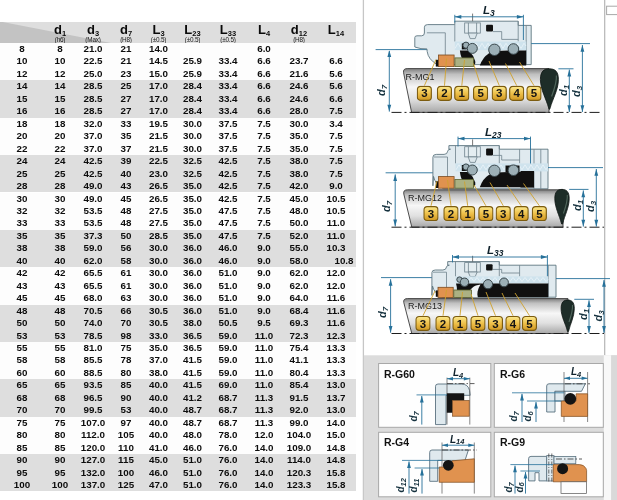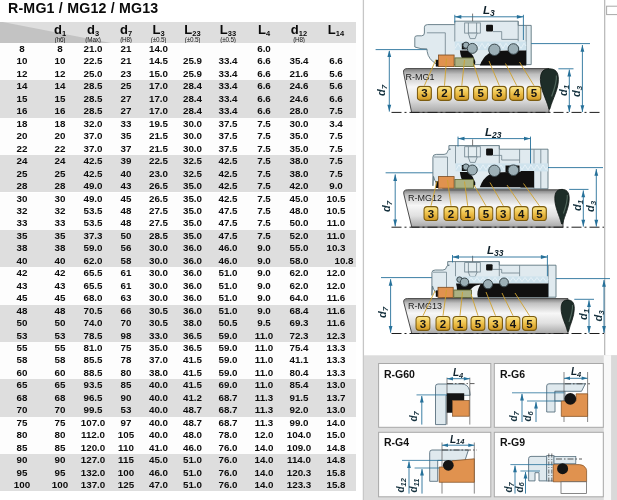--- a/index.html
+++ b/index.html
@@ -15,21 +15,20 @@
 .hcap{position:absolute;left:0;right:0;top:15.2px;font-size:6.4px;color:#1a1a1a;line-height:6.4px;letter-spacing:-0.2px;}
 .row{position:absolute;left:0;width:356px;height:12.458px;line-height:12.458px;background:#fdfdfd;}
 .row.gray{background:#dedede;}
 .row span{position:absolute;text-align:center;font-size:9.8px;font-weight:700;color:#0d0d0d;}
 #dwg{position:absolute;left:0;top:0;width:617px;height:500px;}
 </style>
 </head>
 <body>
 <div id="page">
 
-<div id="title">R-MG1 / MG12 / MG13</div>
 
 <div id="thead">
       <div class="diag"></div>
       <div class="hc" style="left:44px;width:32px">
         <div class="hsym">d<sub>1</sub></div>
         <div class="hcap">(h6)</div>
       </div>
       <div class="hc" style="left:76px;width:34px">
         <div class="hsym">d<sub>3</sub></div>
         <div class="hcap">(Max)</div>
@@ -72,21 +71,21 @@
     </div>
 <div class="row" style="top:55.46px">
       <span class="c0" style="left:0px;width:44px">10</span>
       <span class="c" style="left:44px;width:32px">10</span>
       <span class="c" style="left:76px;width:34px">22.5</span>
       <span class="c" style="left:110px;width:32px">21</span>
       <span class="c" style="left:142px;width:33px">14.5</span>
       <span class="c" style="left:175px;width:35px">25.9</span>
       <span class="c" style="left:210px;width:36px">33.4</span>
       <span class="c" style="left:246px;width:36px">6.6</span>
-      <span class="c" style="left:282px;width:34px">35.4</span>
+      <span class="c" style="left:282px;width:34px">23.7</span>
       <span class="c" style="left:316px;width:40px">6.6</span>
     </div>
 <div class="row" style="top:67.92px">
       <span class="c0" style="left:0px;width:44px">12</span>
       <span class="c" style="left:44px;width:32px">12</span>
       <span class="c" style="left:76px;width:34px">25.0</span>
       <span class="c" style="left:110px;width:32px">23</span>
       <span class="c" style="left:142px;width:33px">15.0</span>
       <span class="c" style="left:175px;width:35px">25.9</span>
       <span class="c" style="left:210px;width:36px">33.4</span>

